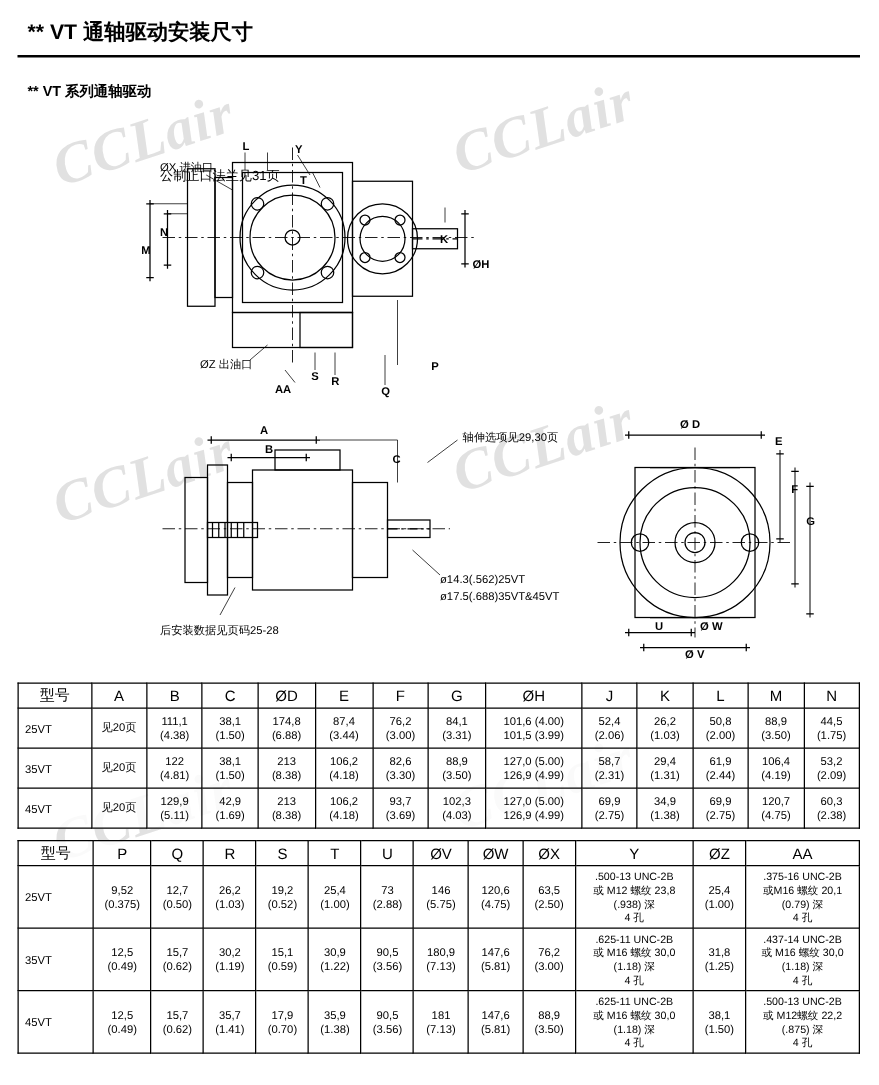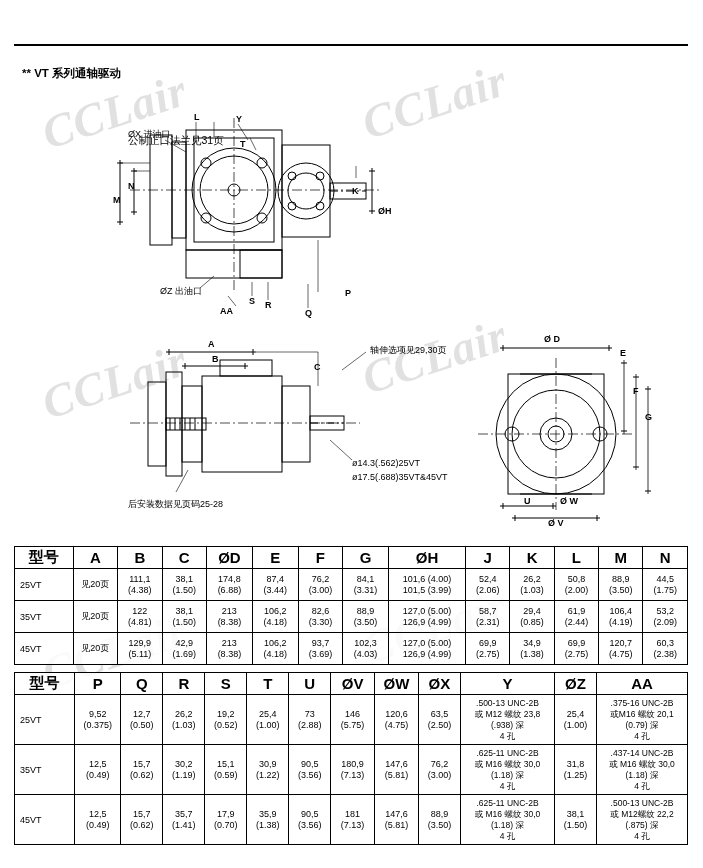--- a/index.html
+++ b/index.html
@@ -61,39 +61,40 @@
     background:transparent;
   }
   table td,table th{
     border:1px solid #000;
     text-align:center;
     vertical-align:middle;
     padding:1px 2px;
     font-weight:normal;
     background:rgba(255,255,255,0.82);
   }
-  table th{font-weight:bold;font-size:15px;height:16px;}
+  table th{font-weight:normal;font-size:12px;height:16px;}
   .t1{left:14px;top:546px;width:674px;}
   .t2{left:14px;top:672px;width:674px;}
   .model-cell{text-align:left;padding-left:5px;font-size:9px;}
   .two-line{line-height:11px;}
   .small{font-size:8.5px;}
 </style>
 </head>
 <body>
 
 <div class="page">
 
   <div class="wm" style="left:40px;top:85px;">CCLair</div>
   <div class="wm" style="left:360px;top:75px;">CCLair</div>
   <div class="wm" style="left:40px;top:355px;">CCLair</div>
   <div class="wm" style="left:360px;top:330px;">CCLair</div>
   <div class="wm" style="left:40px;top:625px;">CCLair</div>
   <div class="wm" style="left:360px;top:600px;">CCLair</div>
 
+  <div class="title">** VT 通轴驱动安装尺寸</div>
   <div class="title-rule"></div>
   <div class="subtitle">** VT 系列通轴驱动</div>
 
   <div class="note-left">公制止口法兰见31页</div>
 
   <svg class="drawing" viewBox="0 0 703 535" xmlns="http://www.w3.org/2000/svg">
     <g stroke="#000" fill="none" stroke-width="1">
 
       <rect x="150" y="135" width="22" height="110"></rect>
       <rect x="172" y="142" width="14" height="96"></rect>
@@ -295,21 +296,21 @@
 (4.18)</td>
       <td class="two-line" style="white-space:pre-line">82,6
 (3.30)</td>
       <td class="two-line" style="white-space:pre-line">88,9
 (3.50)</td>
       <td class="two-line" style="white-space:pre-line">127,0 (5.00)
 126,9 (4.99)</td>
       <td class="two-line" style="white-space:pre-line">58,7
 (2.31)</td>
       <td class="two-line" style="white-space:pre-line">29,4
-(0.85)</td>
+(1.31)</td>
       <td class="two-line" style="white-space:pre-line">61,9
 (2.44)</td>
       <td class="two-line" style="white-space:pre-line">106,4
 (4.19)</td>
       <td class="two-line" style="white-space:pre-line">53,2
 (2.09)</td>
     </tr>
     <tr style="height:32px">
       <td class="model-cell">45VT</td>
       <td>见20页</td>

